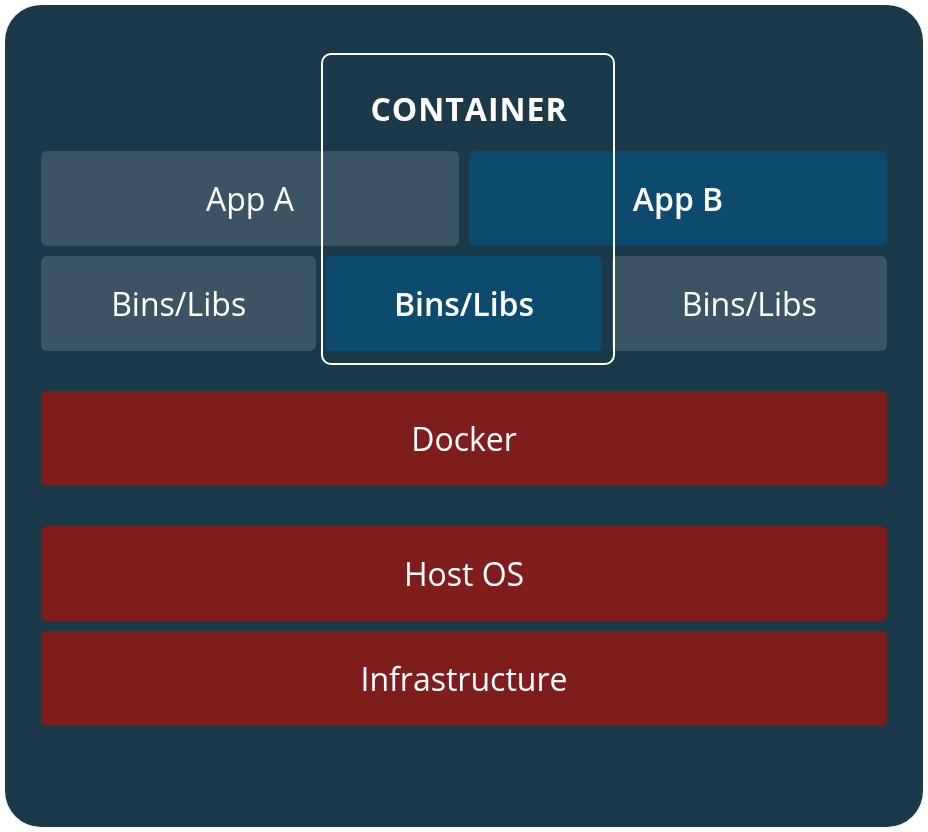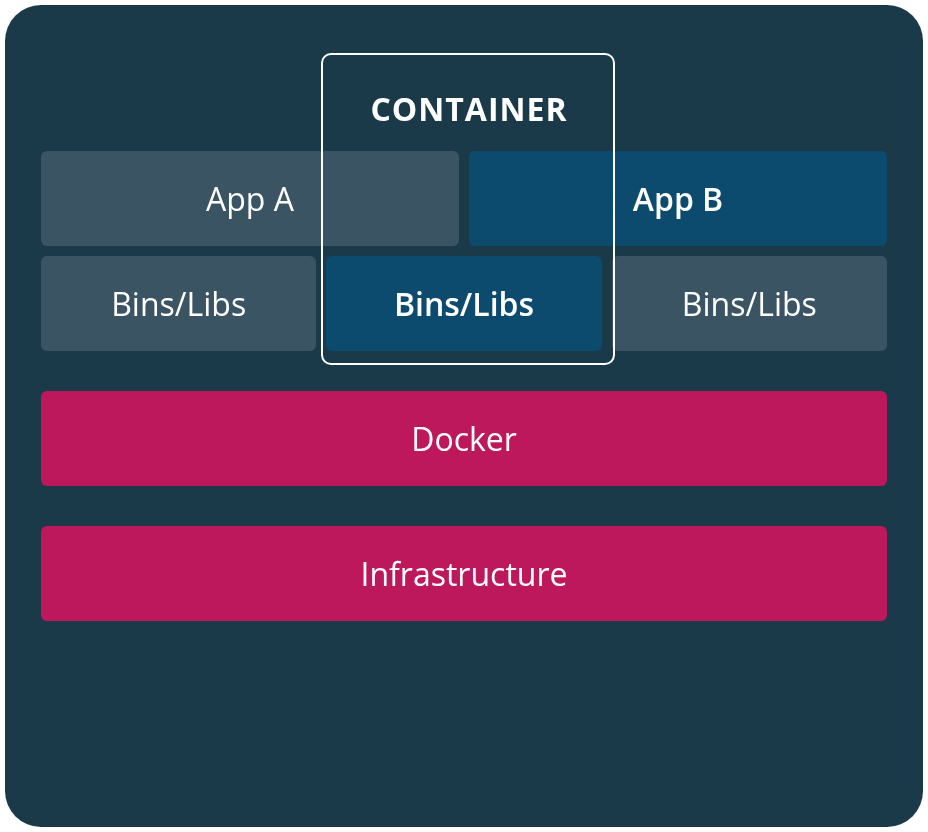--- a/index.html
+++ b/index.html
@@ -52,21 +52,21 @@
     .cell.highlight {
       background: #0c4a6e;
       font-weight: 600;
     }
     .wide-row {
       display: flex;
       margin-bottom: 10px;
     }
     .wide-cell {
       flex: 1;
-      background: #be185d;
+      background: #7f1d1d;
       border-radius: 6px;
       height: 95px;
       display: flex;
       align-items: center;
       justify-content: center;
       color: #ffffff;
       font-size: 32px;
       font-weight: 400;
     }
     .section-gap {
@@ -106,20 +106,23 @@
   </div>
 
   <div class="section-gap"></div>
 
   <div class="wide-row">
     <div class="wide-cell docker">Docker</div>
   </div>
 
   <div class="section-gap"></div>
 
+  <div class="wide-row">
+    <div class="wide-cell">Host OS</div>
+  </div>
 
   <div class="wide-row" style="margin-bottom:0;">
     <div class="wide-cell">Infrastructure</div>
   </div>
 
   <div class="container-outline" style="left:316px; top:48px; width:294px; height:312px;"></div>
 
   <div class="container-title" style="left:0; top:82px; width:928px; text-align:center;">CONTAINER</div>
 
 </div>

